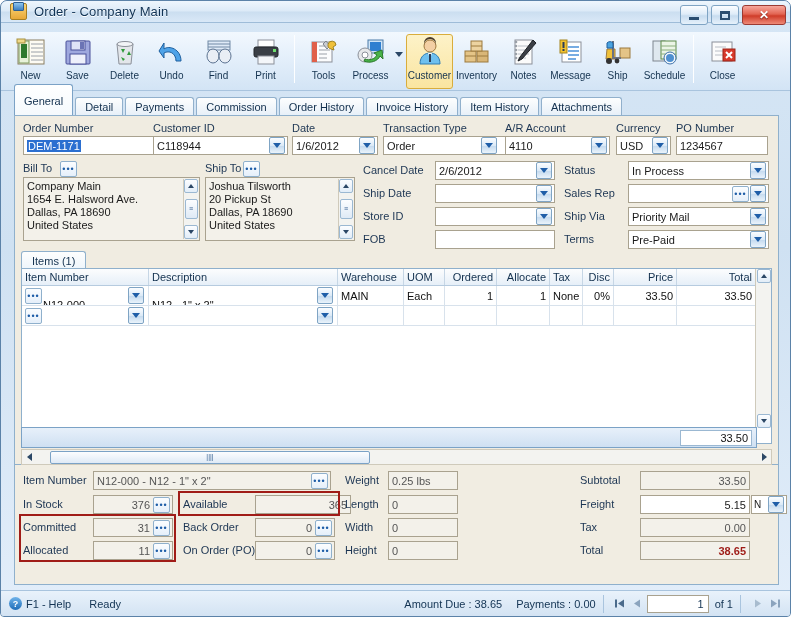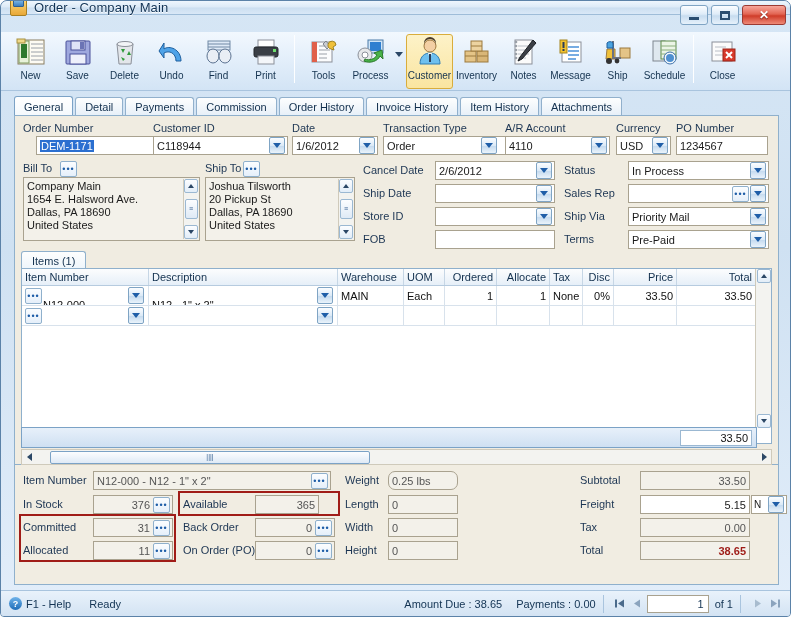--- a/index.html
+++ b/index.html
@@ -14,21 +14,21 @@
   .window {
     position: relative;
     width: 791px; height: 617px;
     background: linear-gradient(to bottom, #d6e6f5 0%, #cfe1f2 40%, #e3eefa 100%);
     border: 1px solid #5b82a8;
     border-radius: 7px 7px 4px 4px;
     overflow: hidden;
   }
   
   .titlebar {
-    position: absolute; left: 0; top: 0; width: 791px; height: 14px;
+    position: absolute; left: 0; top: 0; width: 791px; height: 22px;
     background: linear-gradient(to bottom, #eef6fd 0%, #dceaf7 48%, #cbdef0 52%, #d9e8f7 100%);
     border-bottom: 1px solid #9ebcd8;
     border-radius: 6px 6px 0 0;
     display: flex; align-items: center;
   }
   .title-icon {
     margin-left: 9px; width: 17px; height: 17px;
     background: linear-gradient(to bottom, #fcd77a, #e8a838);
     border: 1px solid #a87f22; border-radius: 2px;
     position: relative;
@@ -90,21 +90,21 @@
   }
   .tab {
     height: 19px; padding: 0 9px; margin-right: 2px;
     display: flex; align-items: center;
     background: linear-gradient(to bottom,#fdfefe,#e6eff8);
     border: 1px solid #91b0cc; border-bottom: none;
     border-radius: 3px 3px 0 0; color: #12304e; font-size: 11px;
   }
   .tab.sel {
     background: linear-gradient(to bottom,#ffffff,#f4f9fd);
-    height: 20px; border-color: #7ba2c6; font-weight: normal;
+    height: 32px; border-color: #7ba2c6; font-weight: normal;
   }
 
   
   .panel {
     position: absolute; left: 13px; top: 114px; width: 765px; height: 350px;
     background: #f0ece1;
     border: 1px solid #8fb0cc;
   }
 
   .lbl-t { position: absolute; color: #1c3553; font-size: 11px; }
@@ -510,21 +510,21 @@
   <div class="panel">
 
     <div class="lbl-t" style="left:8px; top:6px;">Order Number</div>
     <div class="lbl-t" style="left:138px; top:6px;">Customer ID</div>
     <div class="lbl-t" style="left:277px; top:6px;">Date</div>
     <div class="lbl-t" style="left:368px; top:6px;">Transaction Type</div>
     <div class="lbl-t" style="left:490px; top:6px;">A/R Account</div>
     <div class="lbl-t" style="left:601px; top:6px;">Currency</div>
     <div class="lbl-t" style="left:661px; top:6px;">PO Number</div>
 
-    <div class="fld" style="left:21px; top:20px; width:148px;justify-content:center;">
+    <div class="fld" style="left:8px; top:20px; width:148px;justify-content:center;">
       <span class="val"><span class="sel">DEM-1171</span></span>
     </div>
     <div class="fld" style="left:138px; top:20px; width:135px; padding-right:1px;">
       <span class="val">C118944</span>
       <span class="ddbtn">
           <span class="arr"></span>
         </span>
     </div>
     <div class="fld" style="left:277px; top:20px; width:86px; padding-right:1px;">
       <span class="val">1/6/2012</span>
@@ -770,41 +770,41 @@
       <span class="elbtn">•••</span>
     </div>
 
     <div class="lbl-t" style="left:8px; top:79px;">Allocated</div>
     <div class="fld ro" style="left:78px; top:76px; width:80px; padding-right:1px;">
       <span class="val r">11</span>
       <span class="elbtn">•••</span>
     </div>
 
     <div class="lbl-t" style="left:168px; top:33px;">Available</div>
-    <div class="fld ro" style="left:240px; top:30px; width:64px;">
+    <div class="fld ro" style="left:240px; top:30px; width:96px;">
       <span class="val r">365</span>
     </div>
 
     <div class="lbl-t" style="left:168px; top:56px;">Back Order</div>
     <div class="fld ro" style="left:240px; top:53px; width:80px; padding-right:1px;">
       <span class="val r">0</span>
       <span class="elbtn">•••</span>
     </div>
 
     <div class="lbl-t" style="left:168px; top:79px;">On Order (PO)</div>
     <div class="fld ro" style="left:240px; top:76px; width:80px; padding-right:1px;">
       <span class="val r">0</span>
       <span class="elbtn">•••</span>
     </div>
 
     <div class="redbox" style="left:163px; top:26px; width:162px; height:25px;"></div>
     <div class="redbox" style="left:4px; top:49px; width:157px; height:48px;"></div>
 
     <div class="lbl-t" style="left:330px; top:9px;">Weight</div>
-    <div class="fld ro" style="left:373px; top:6px; width:70px;border-radius:7px;">
+    <div class="fld ro" style="left:373px; top:6px; width:70px;">
       <span class="val">0.25 lbs</span>
     </div>
 
     <div class="lbl-t" style="left:330px; top:33px;">Length</div>
     <div class="fld ro" style="left:373px; top:30px; width:70px;">
       <span class="val">0</span>
     </div>
 
     <div class="lbl-t" style="left:330px; top:56px;">Width</div>
     <div class="fld ro" style="left:373px; top:53px; width:70px;">

